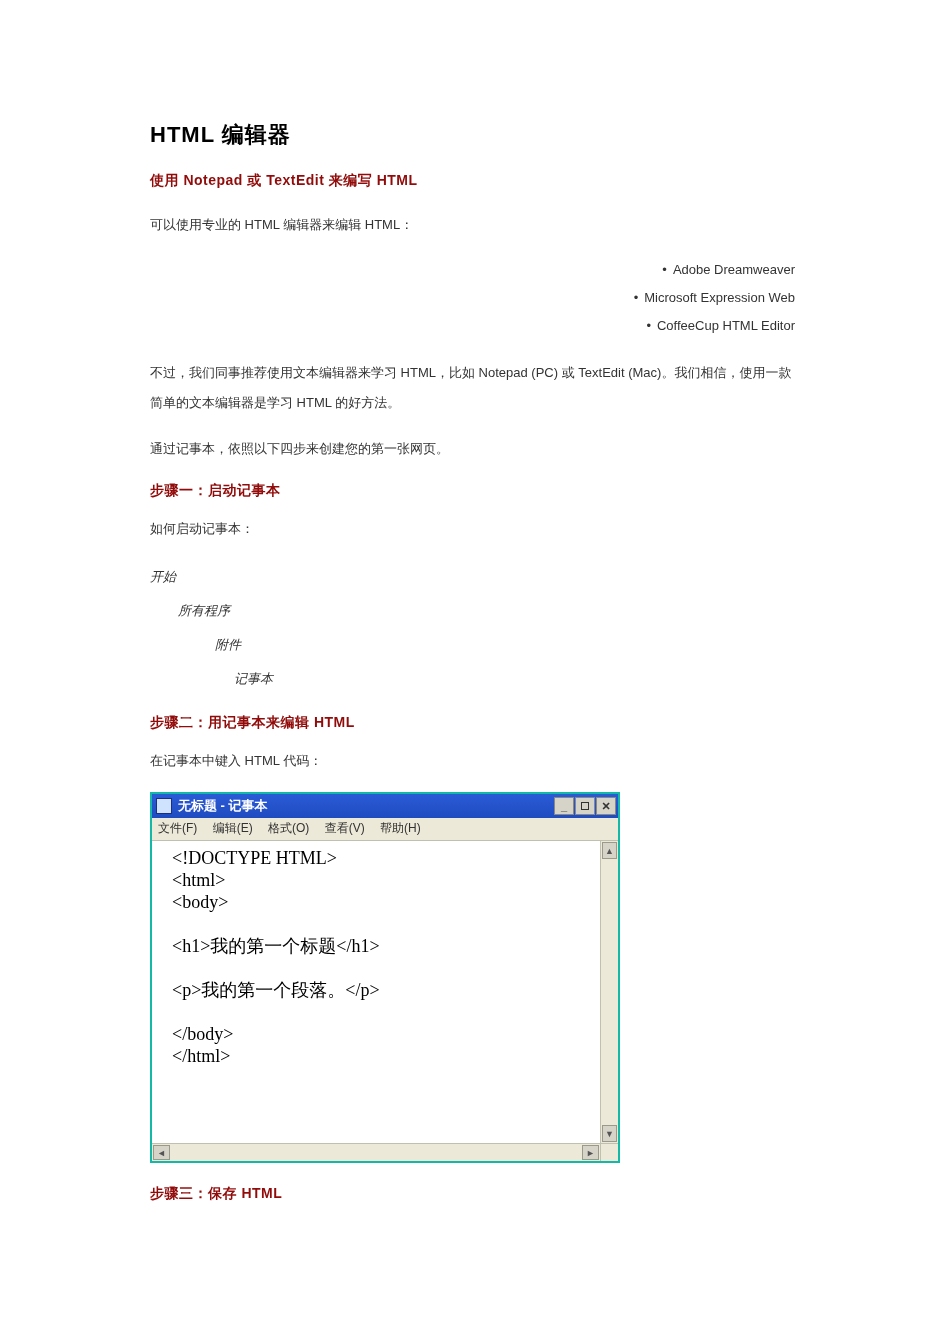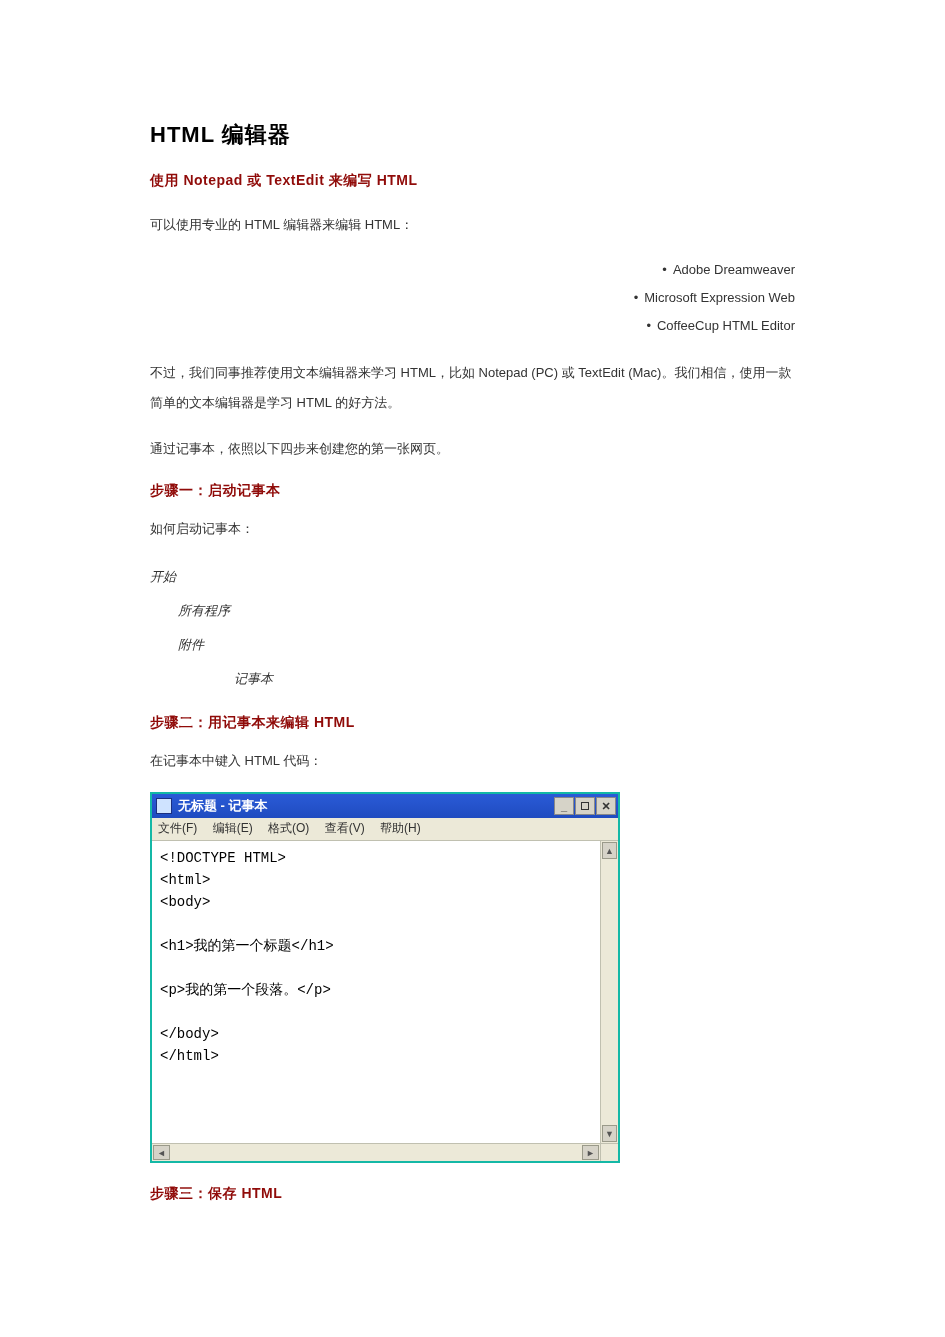--- a/index.html
+++ b/index.html
@@ -56,21 +56,21 @@
     content: "•";
     margin-right: 6px;
   }
   .path {
     font-size: 13px;
     line-height: 34px;
     font-style: italic;
   }
   .path .lvl0 { margin-left: 0px; }
   .path .lvl1 { margin-left: 28px; }
-  .path .lvl2 { margin-left: 28px; }
+  .path .lvl2 { margin-left: 65px; }
   .path .lvl3 { margin-left: 84px; }
 
   
   .notepad-frame {
     width: 470px;
     border: 2px solid #14b8a6;
     margin: 6px 0 0 0;
     box-sizing: border-box;
     background: #ece9d8;
   }
@@ -124,23 +124,23 @@
     margin-right: 12px;
   }
   .np-body-wrap {
     display: flex;
     background: #fff;
   }
   .np-body {
     flex: 1;
     background: #fff;
     min-height: 290px;
-    padding: 6px 8px;
-    font-family: Liberation Mono, monospace;
-    font-size: 14px;
+    padding: 6px 20px;
+    font-family: Liberation Serif, serif;
+    font-size: 18px;
     color: #000;
     line-height: 22px;
     white-space: pre;
   }
   .np-scroll {
     width: 17px;
     background: #ece9d8;
     display: flex;
     flex-direction: column;
     border-left: 1px solid #c0c0b0;

